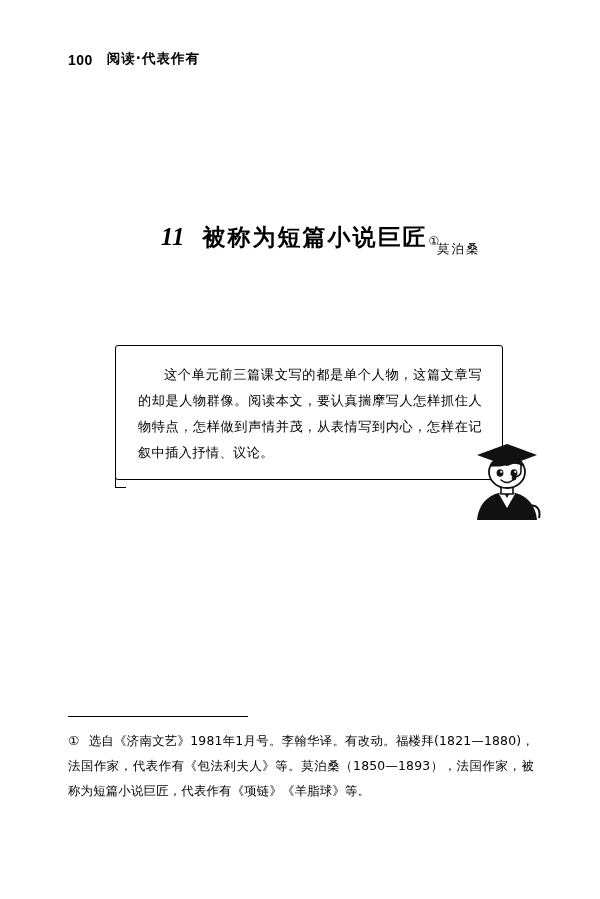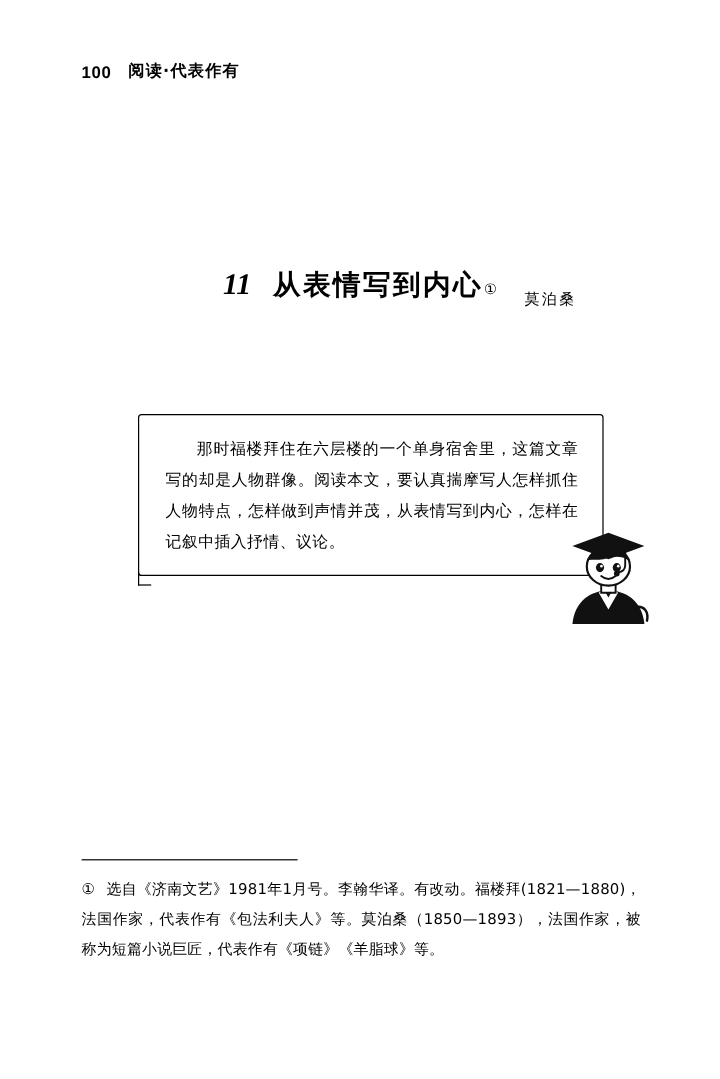--- a/index.html
+++ b/index.html
@@ -173,28 +173,28 @@
 <div class="page">
 
   <div class="header">
     <span class="page-number">100</span>
     <span class="header-title">阅读·代表作有</span>
   </div>
 
   <div class="title-block">
     <span class="title-row">
       <span class="title-num">11</span>
-      <span class="title-text">从表情写到内心</span>
+      <span class="title-text">被称为短篇小说巨匠</span>
       <span class="title-note">①</span>
     </span>
   </div>
   <div class="author">莫泊桑</div>
 
   <div class="callout">
-    <div class="callout-inner">那时福楼拜住在六层楼的一个单身宿舍里，这篇文章写的却是人物群像。阅读本文，要认真揣摩写人怎样抓住人物特点，怎样做到声情并茂，从表情写到内心，怎样在记叙中插入抒情、议论。</div>
+    <div class="callout-inner">这个单元前三篇课文写的都是单个人物，这篇文章写的却是人物群像。阅读本文，要认真揣摩写人怎样抓住人物特点，怎样做到声情并茂，从表情写到内心，怎样在记叙中插入抒情、议论。</div>
     <div class="callout-tail"></div>
   </div>
 
   <div class="mascot">
     <svg viewBox="0 0 85 80" width="85" height="80" xmlns="http://www.w3.org/2000/svg">
 
       <path d="M12 80 C14 60 28 52 42 52 C56 52 70 60 72 80 Z" fill="#111111"></path>
 
       <path d="M34 54 L42 68 L50 54 L46 51 L42 58 L38 51 Z" fill="#ffffff"></path>
 

